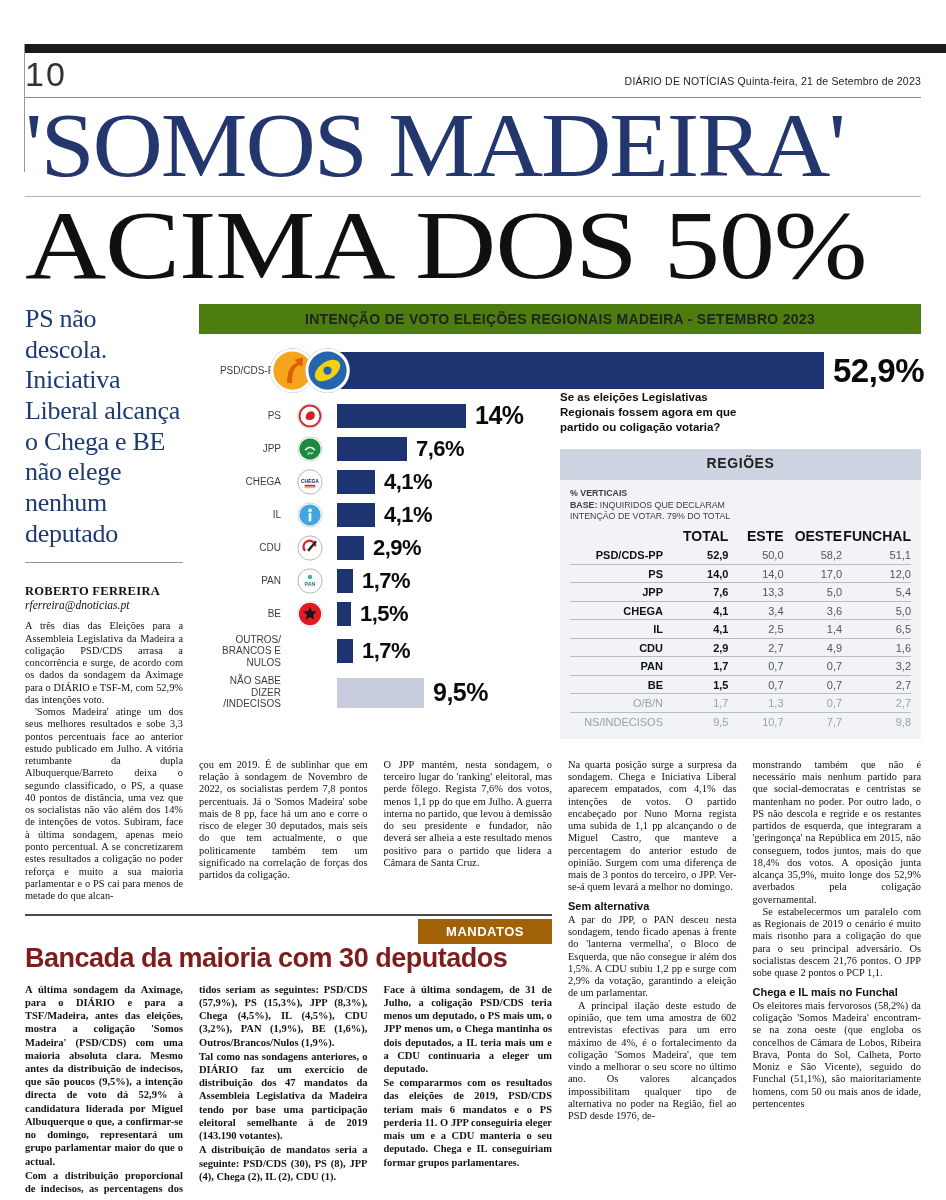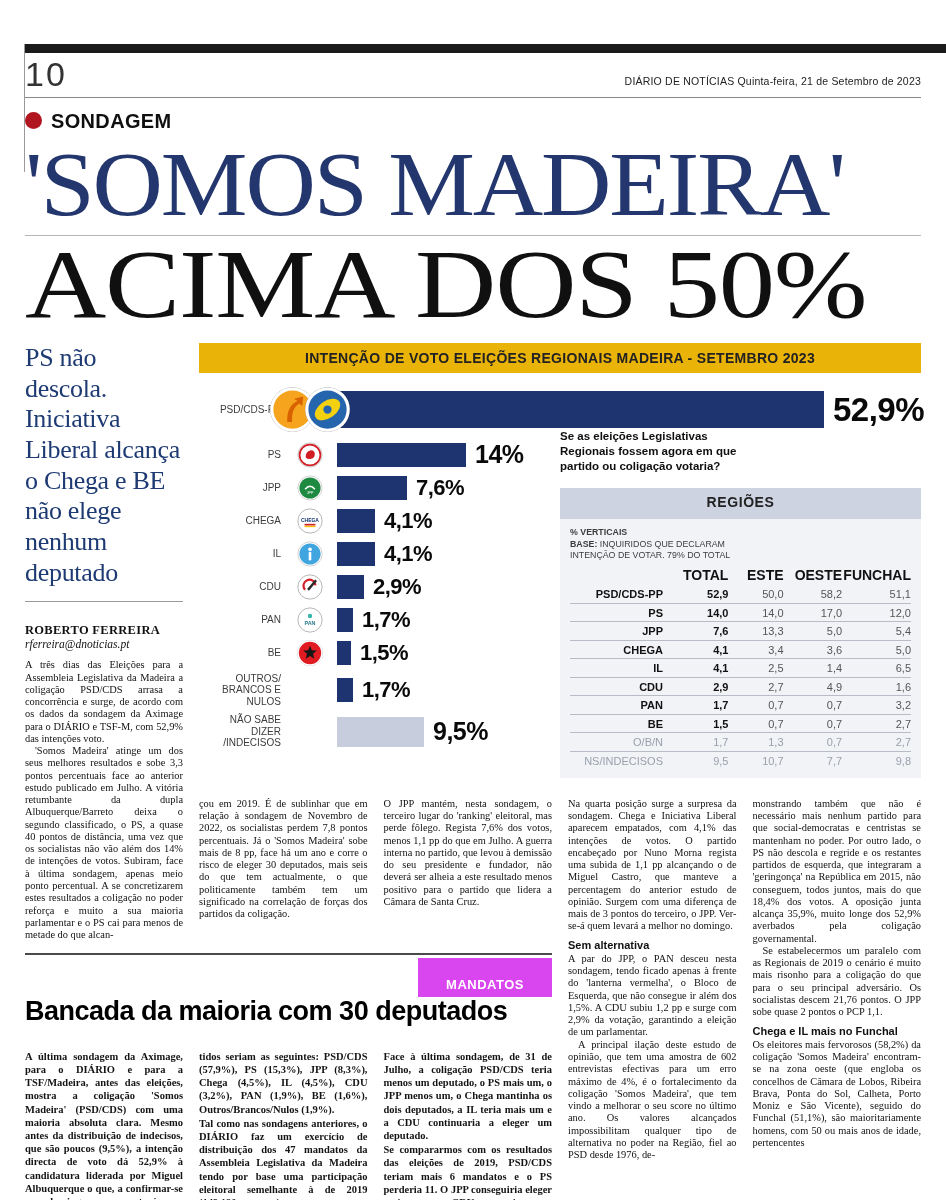--- a/index.html
+++ b/index.html
@@ -38,21 +38,21 @@
   .deck { font:26px/1.18 "Liberation Serif", serif; color:#1d3a73; letter-spacing:-.3px; }
   .bylinebox { border-top:1px solid #999; margin-top:13px; padding-top:21px; }
   .byname { font:700 12.5px "Liberation Serif", serif; color:#111; letter-spacing:.3px; }
   .byemail { font:italic 11.5px "Liberation Serif", serif; color:#111; }
   .bodytext { font:10.4px/1.18 "Liberation Serif", serif; color:#111; text-align:justify;
               margin-top:9px; hyphens:auto; }
   .bodytext .p + .p { text-indent:10px; }
   .bodytext .sub { font:700 11px/1.2 "Liberation Sans", sans-serif; text-align:left; margin:6px 0 1px; }
 
   
-  .ctitle { background:#eab308; height:30px; font:700 14px/30px "Liberation Sans", sans-serif;
+  .ctitle { background:#4d7c0f; height:30px; font:700 14px/30px "Liberation Sans", sans-serif;
             text-align:center; color:#222; letter-spacing:.3px; }
   .cbody { position:relative; padding-top:12px; }
   .brow { display:flex; align-items:center; margin-bottom:7px; }
   .blabel { width:84px; flex:none; text-align:right; font:10px/1.15 "Liberation Sans", sans-serif;
             color:#3c3c3c; white-space:pre-line; padding-right:2px; }
   .bicons { width:54px; flex:none; display:flex; justify-content:center; align-items:center;
             position:relative; z-index:2; }
   .picon { width:26px; height:26px; flex:none; margin:0 1px; }
   .picon svg { display:block; width:100%; height:100%; }
   .bbar { height:24px; background:#1d3470; flex:none; }
@@ -79,42 +79,38 @@
   .rrow:last-child { border-bottom:none; }
   .rrow .c { text-align:right; }
   .rrow .lab { font-weight:700; color:#111; }
   .rrow .tot { font-weight:700; color:#111; }
   .rrow.head { border-bottom:none; min-height:20px; }
   .rrow.head .c { font-weight:700; color:#111; font-size:14px; }
   .rrow.muted .lab, .rrow.muted .tot, .rrow.muted .c { color:#9aa0ab; font-weight:400; }
 
   
   .tagrow { display:flex; justify-content:flex-end; }
-  .tag { background:#d946ef; color:#fff; font:700 13px/1 "Liberation Sans", sans-serif;
-         padding:20px 28px 6px; letter-spacing:.5px; }
-  .bheadline { font:700 27px/1.05 "Liberation Sans", sans-serif; color:#000000;
-               letter-spacing:-.5px; margin:0 0 24px; }
+  .tag { background:#a16207; color:#fff; font:700 13px/1 "Liberation Sans", sans-serif;
+         padding:6px 28px 6px; letter-spacing:.5px; }
+  .bheadline { font:700 27px/1.05 "Liberation Sans", sans-serif; color:#7f1d1d;
+               letter-spacing:-.5px; margin:0 0 10px; }
   .bcols { display:grid; grid-template-columns:158px 1fr 1fr; column-gap:16px; }
   .bbody { font:700 10.5px/1.26 "Liberation Serif", serif; color:#141414; text-align:justify; hyphens:auto; }
   .bbody .p + .p { margin-top:1px; }
 </style>
 </head>
 <body>
 
 <div class="page">
   <div class="topspace"></div>
   <div class="hwrap">
     <div class="topbar"></div>
     <div class="hrow">
       <div class="pageno">10</div>
       <div class="masthead">DIÁRIO DE NOTÍCIAS Quinta-feira, 21 de Setembro de 2023</div>
-    </div>
-    <div class="kicker">
-      <span class="kdot"></span>
-      <span class="klabel">SONDAGEM</span>
     </div>
   </div>
 
   <div class="headline">
     <div class="h1a">'SOMOS MADEIRA'</div>
     <div class="hdiv"></div>
     <div class="h1b">ACIMA DOS 50%</div>
   </div>
 
   <div class="main">

